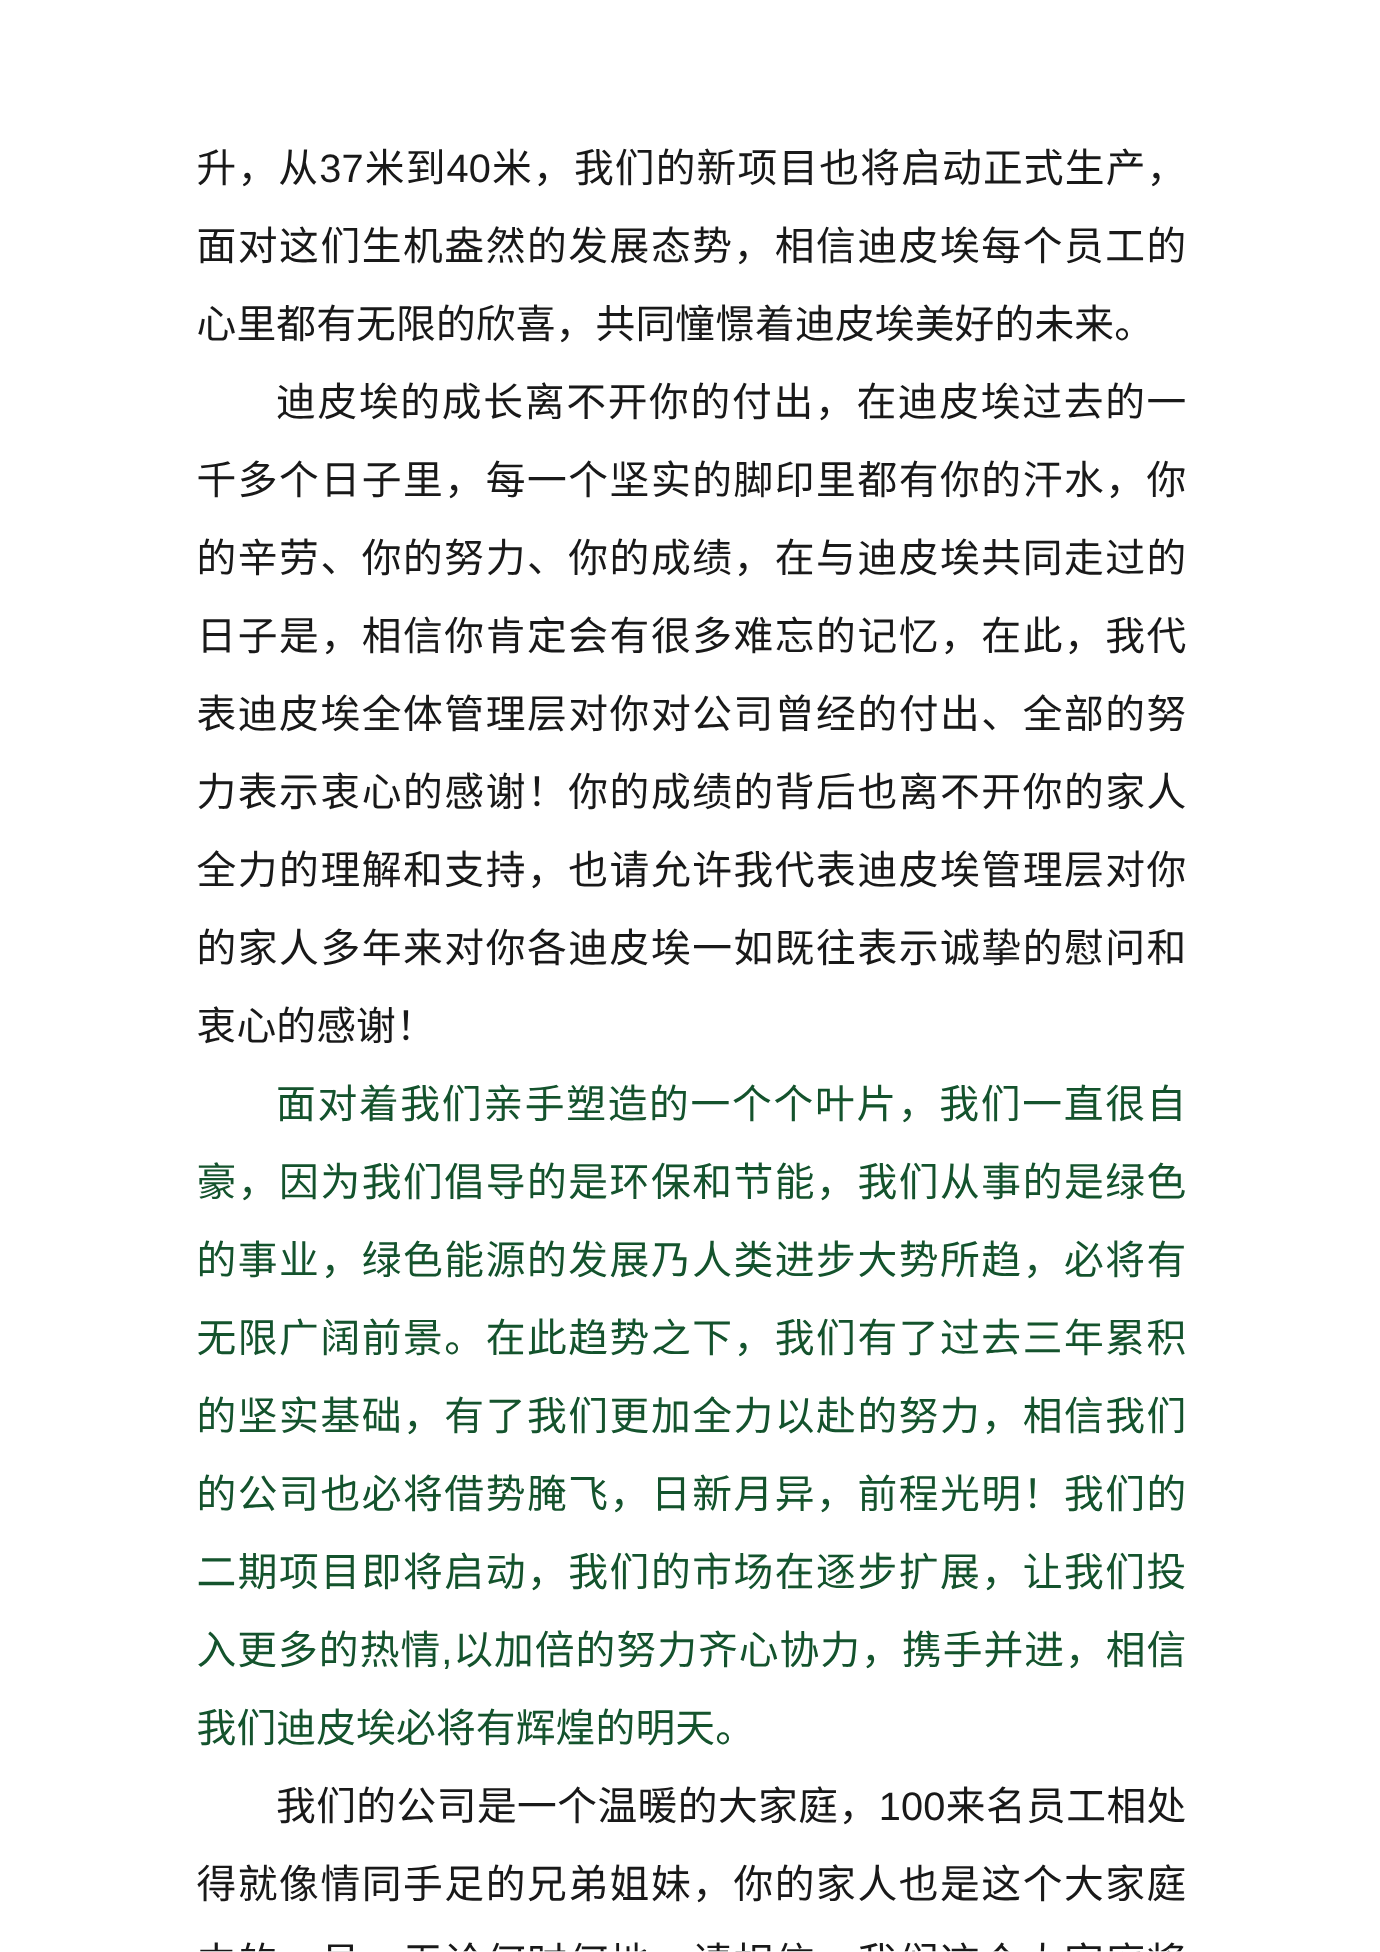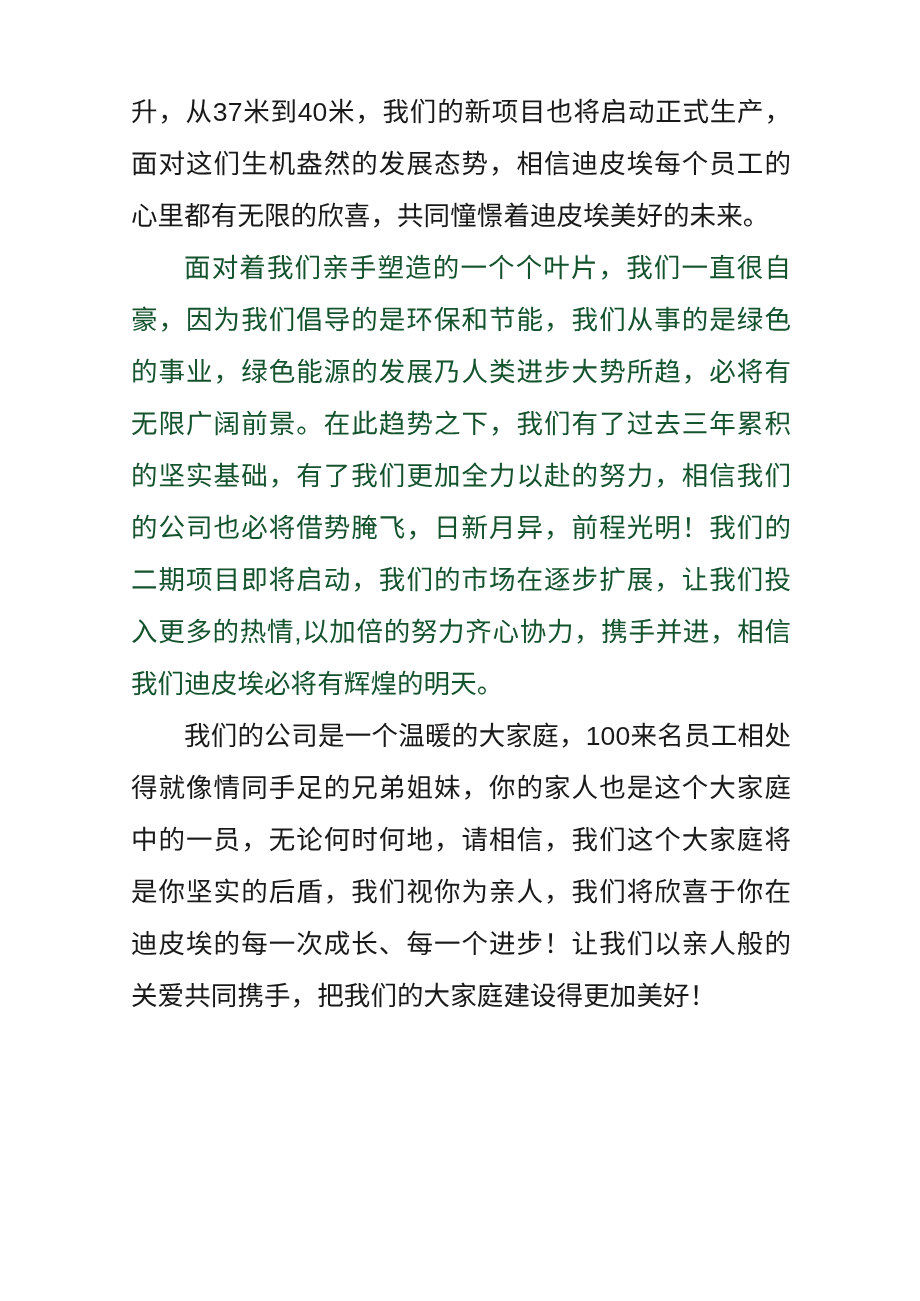--- a/index.html
+++ b/index.html
@@ -46,19 +46,20 @@
   }
 </style>
 </head>
 <body>
 
 <div class="page" style="background: rgb(255, 255, 255);">
   <div class="doc-body">
 
     <p class="para" style="color: rgb(25, 25, 25);">升，从37米到40米，我们的新项目也将启动正式生产，面对这们生机盎然的发展态势，相信迪皮埃每个员工的心里都有无限的欣喜，共同憧憬着迪皮埃美好的未来。</p>
 
+    <p class="para indent" style="color: rgb(25, 25, 25);">迪皮埃的成长离不开你的付出，在迪皮埃过去的一千多个日子里，每一个坚实的脚印里都有你的汗水，你的辛劳、你的努力、你的成绩，在与迪皮埃共同走过的日子是，相信你肯定会有很多难忘的记忆，在此，我代表迪皮埃全体管理层对你对公司曾经的付出、全部的努力表示衷心的感谢！你的成绩的背后也离不开你的家人全力的理解和支持，也请允许我代表迪皮埃管理层对你的家人多年来对你各迪皮埃一如既往表示诚挚的慰问和衷心的感谢！</p>
 
     <p class="para indent" style="color: #14532d;">面对着我们亲手塑造的一个个叶片，我们一直很自豪，因为我们倡导的是环保和节能，我们从事的是绿色的事业，绿色能源的发展乃人类进步大势所趋，必将有无限广阔前景。在此趋势之下，我们有了过去三年累积的坚实基础，有了我们更加全力以赴的努力，相信我们的公司也必将借势腌飞，日新月异，前程光明！我们的二期项目即将启动，我们的市场在逐步扩展，让我们投入更多的热情,以加倍的努力齐心协力，携手并进，相信我们迪皮埃必将有辉煌的明天。</p>
 
     <p class="para indent" style="color: rgb(25, 25, 25);">我们的公司是一个温暖的大家庭，100来名员工相处得就像情同手足的兄弟姐妹，你的家人也是这个大家庭中的一员，无论何时何地，请相信，我们这个大家庭将是你坚实的后盾，我们视你为亲人，我们将欣喜于你在迪皮埃的每一次成长、每一个进步！让我们以亲人般的关爱共同携手，把我们的大家庭建设得更加美好！</p>
 
   </div>
 </div>
 
 </body></html>

